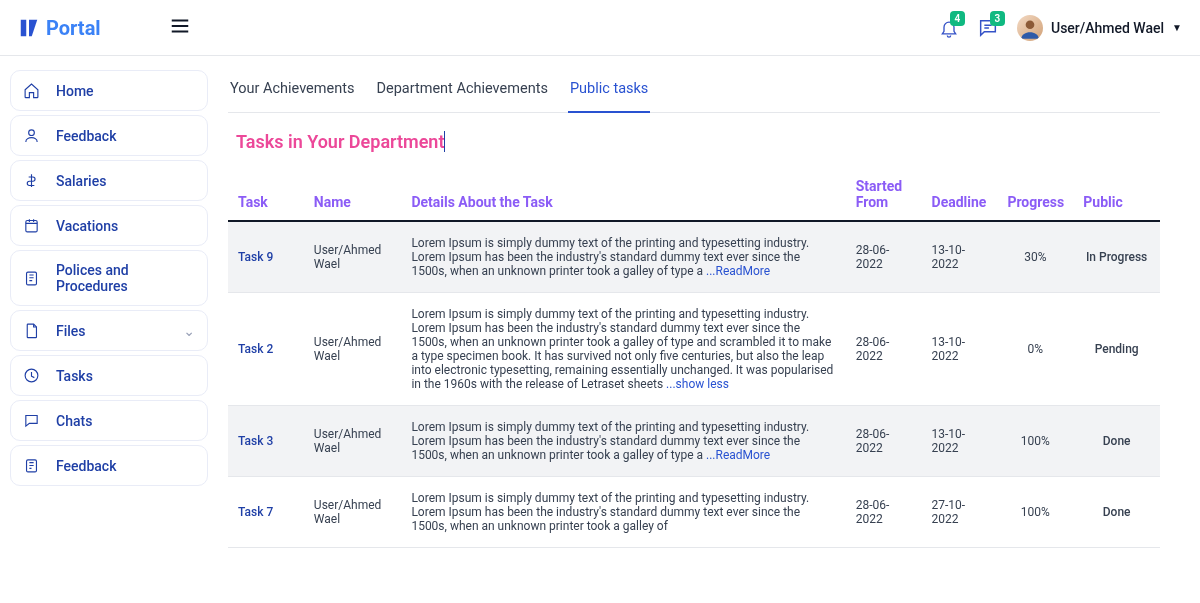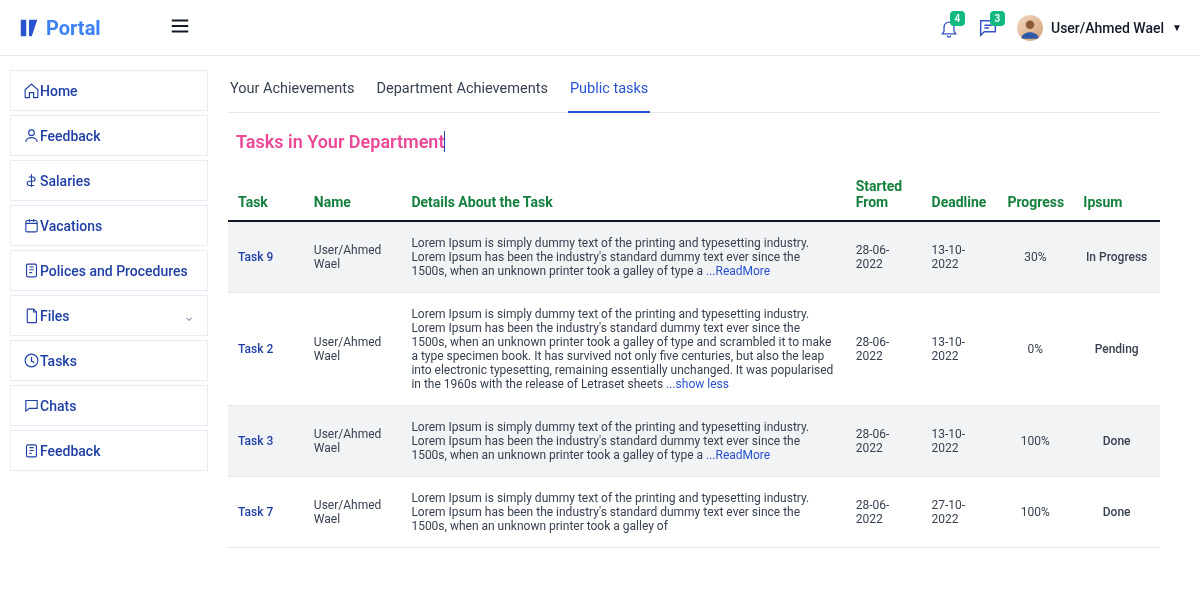--- a/index.html
+++ b/index.html
@@ -84,27 +84,27 @@
   
   .layout { display: flex; }
   .sidebar {
     width: 218px;
     padding: 14px 10px;
     flex-shrink: 0;
   }
   .side-item {
     display: flex;
     align-items: center;
-    gap: 0;
+    gap: 16px;
     padding: 11px 12px;
     color: #1f3fa6;
     font-size: 14px;
     font-weight: 500;
     border: 1px solid #e9ecf7;
-    border-radius: 0;
+    border-radius: 10px;
     margin-bottom: 4px;
     cursor: pointer;
     background: #fff;
   }
   .side-item .side-icon { width: 17px; display: flex; }
   .side-item .chevron { margin-left: auto; color: #9aa2b8; }
 
   
   .main {
     flex: 1;
@@ -140,21 +140,21 @@
   
   table.tasks {
     width: 100%;
     border-collapse: collapse;
     table-layout: fixed;
   }
   table.tasks th {
     text-align: left;
     font-weight: 700;
     font-size: 14px;
-    color: #15803d;
+    color: #8b5cf6;
     padding: 8px 10px 10px 10px;
     border-bottom: 2px solid #111827;
     vertical-align: bottom;
   }
   table.tasks td {
     padding: 14px 10px;
     vertical-align: middle;
     border-bottom: 1px solid #e5e7eb;
     font-size: 12px;
     color: #374151;
@@ -315,21 +315,21 @@
 
     <table class="tasks">
       <thead>
         <tr>
           <th class="col-task">Task</th>
           <th class="col-name">Name</th>
           <th class="col-details">Details About the Task</th>
           <th class="col-start">Started From</th>
           <th class="col-deadline">Deadline</th>
           <th class="col-progress">Progress</th>
-          <th class="col-status">Ipsum</th>
+          <th class="col-status">Public</th>
         </tr>
       </thead>
       <tbody id="tbody">
           <tr class="striped">
             <td><span class="task-link">Task 9</span></td>
             <td>User/Ahmed Wael</td>
             <td>Lorem Ipsum is simply dummy text of the printing and typesetting industry. Lorem Ipsum has been the industry's standard dummy text ever since the 1500s, when an unknown printer took a galley of type a <span class="readmore">...ReadMore</span></td>
             <td>28-06-2022</td>
             <td>13-10-2022</td>
             <td class="center">30%</td>

